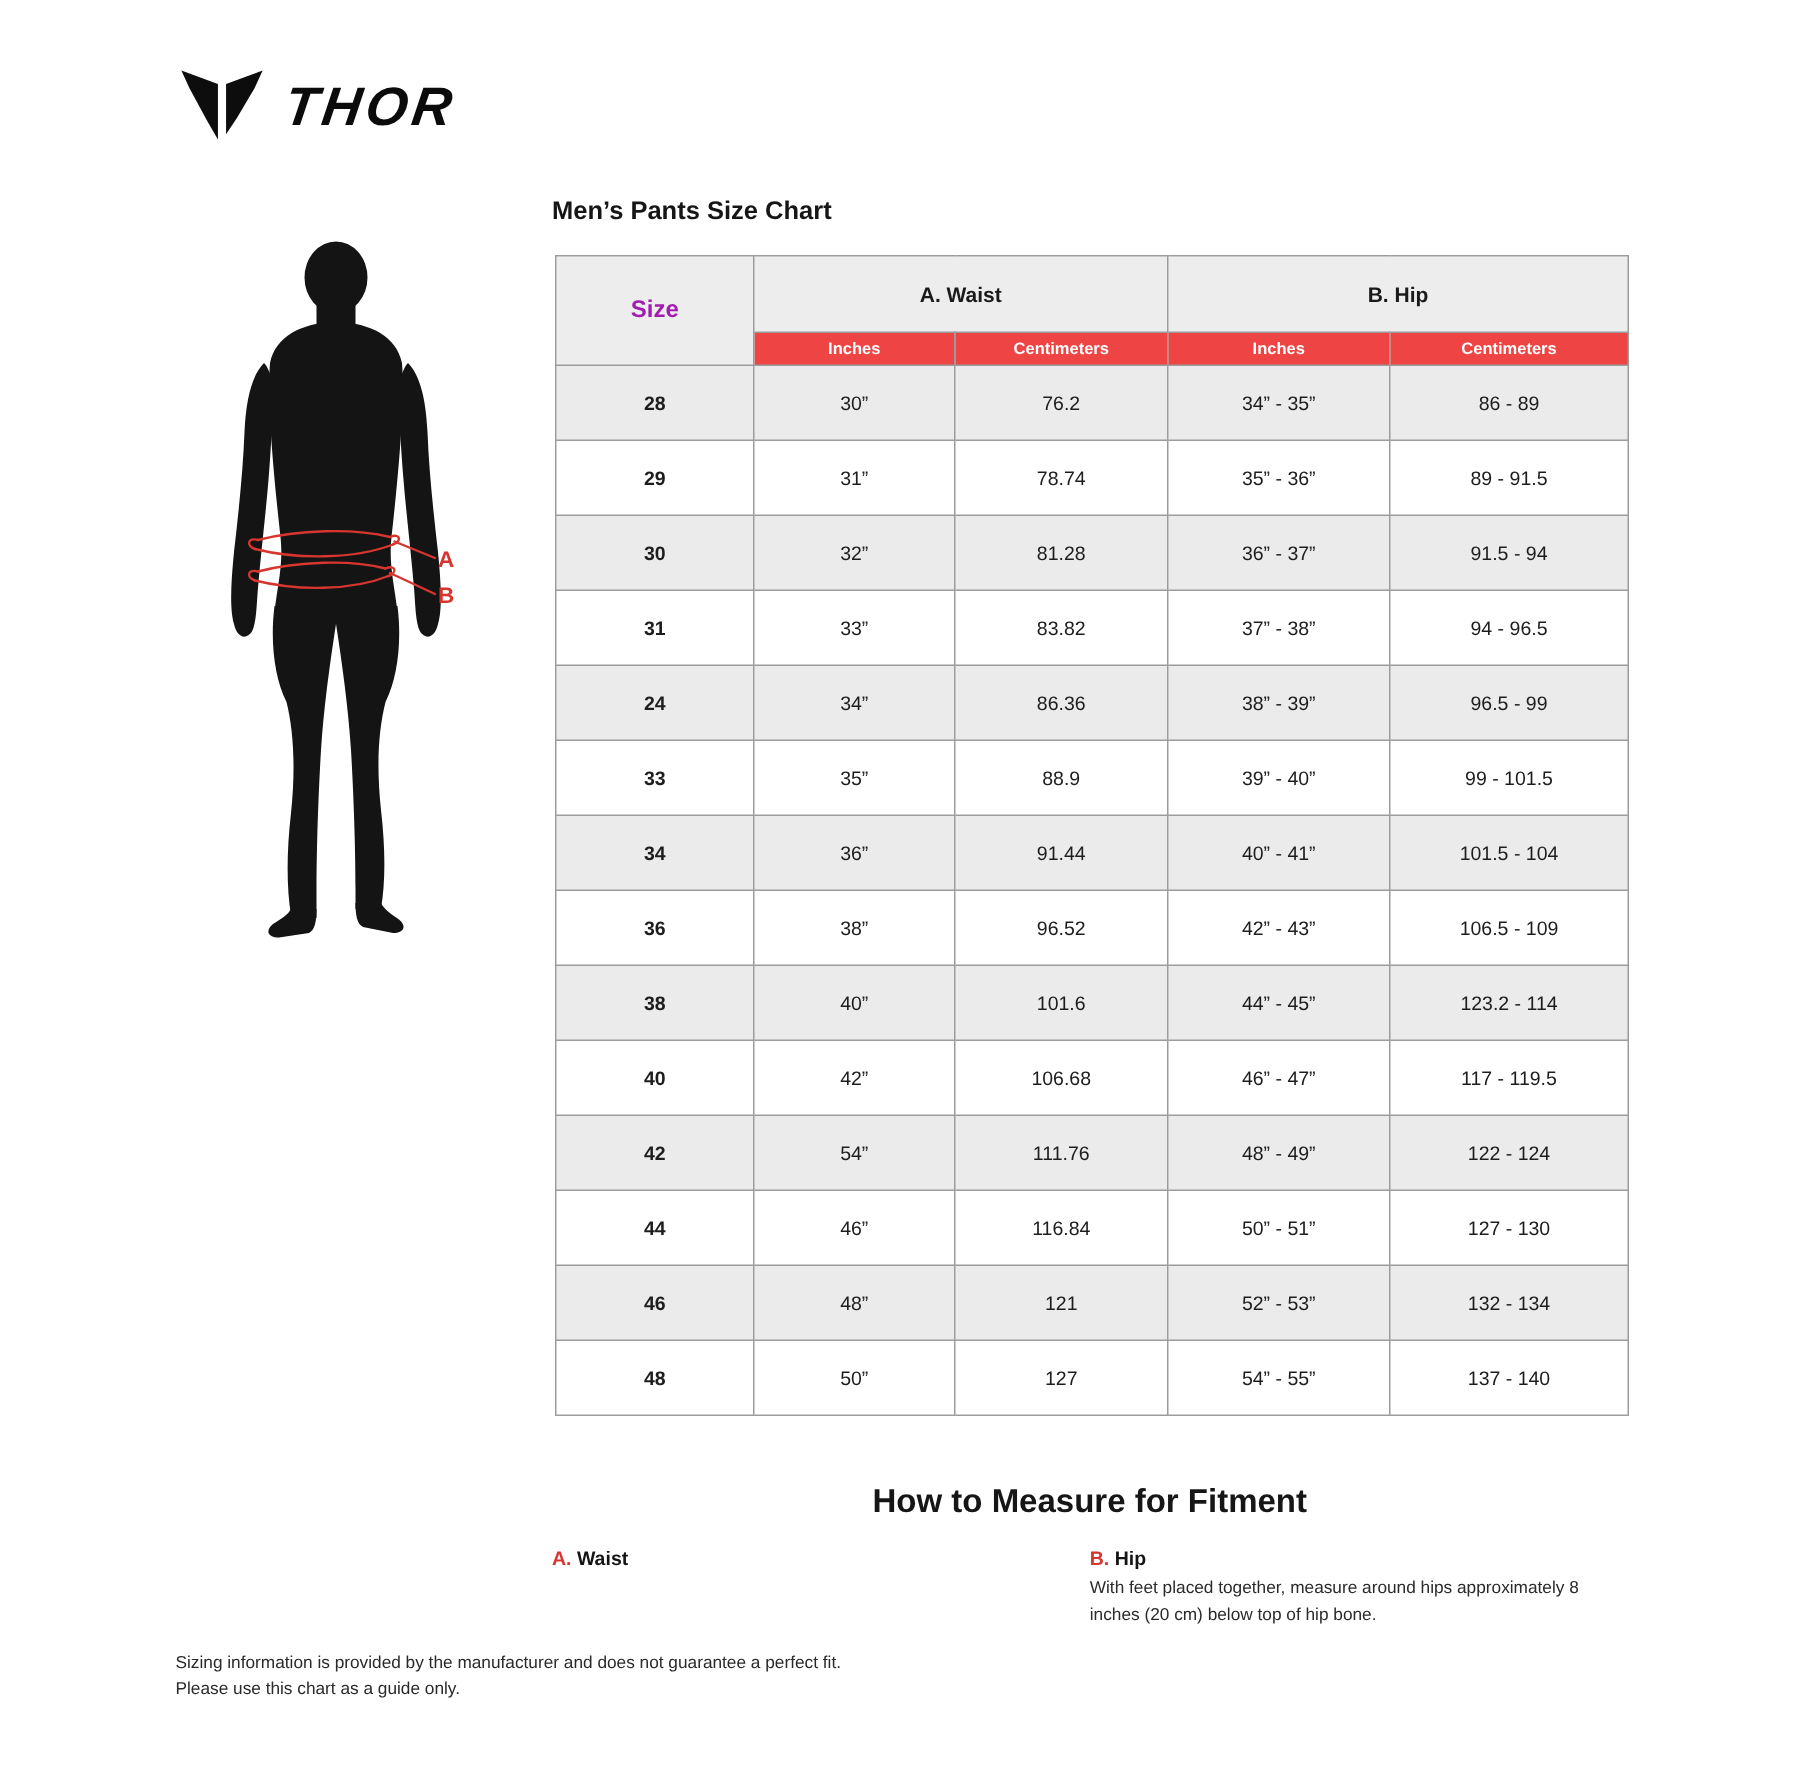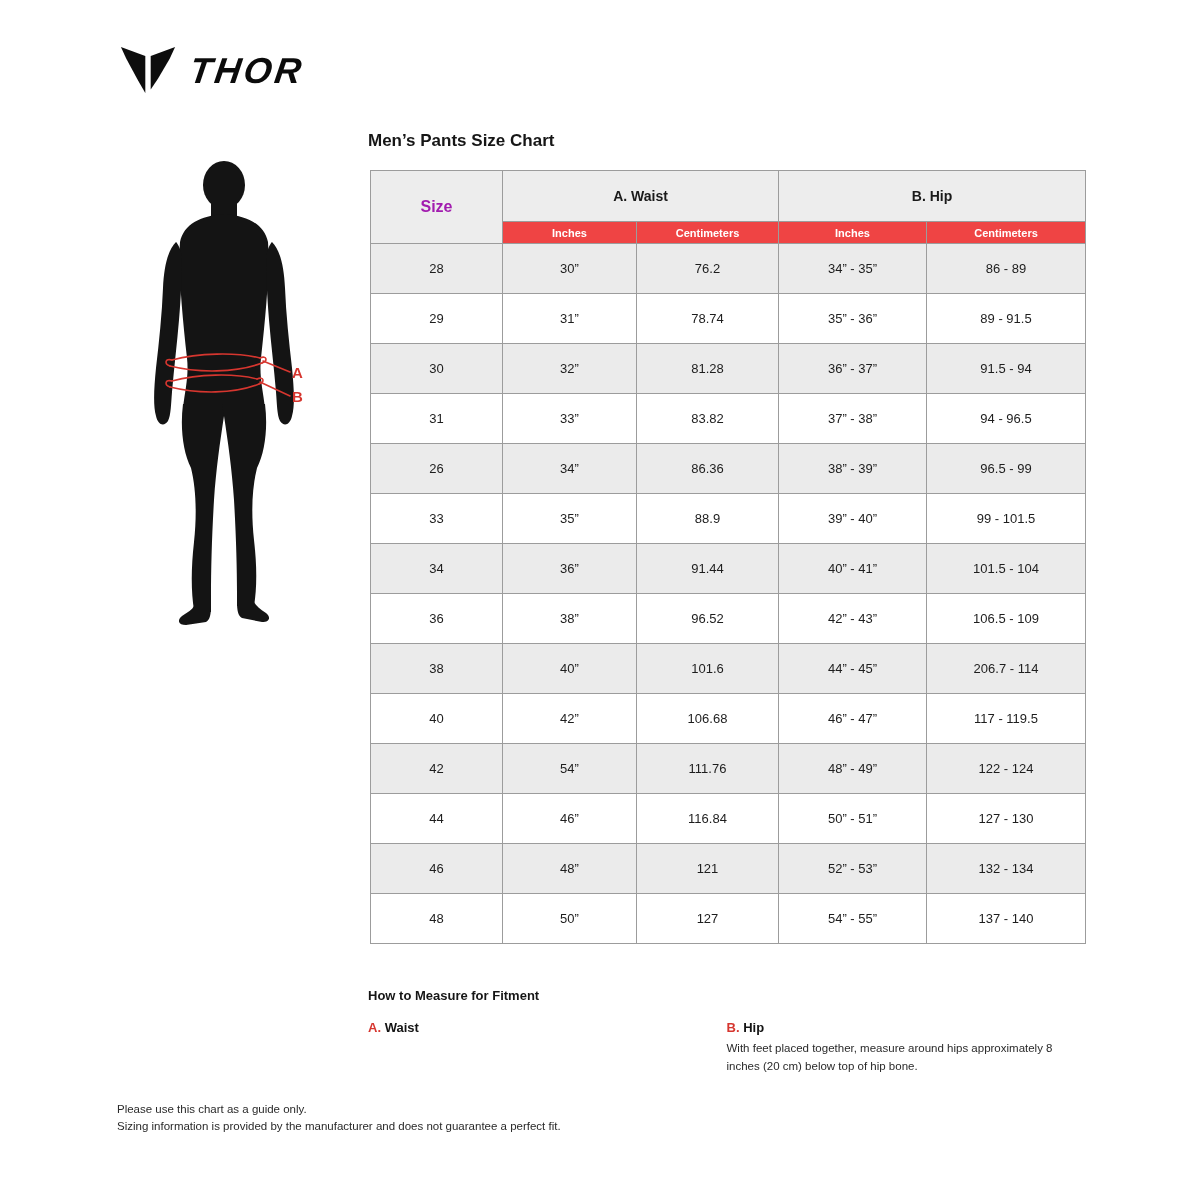--- a/index.html
+++ b/index.html
@@ -17,24 +17,24 @@
   
   table.size-table{position:absolute;left:370px;top:170px;width:715px;
         border-collapse:collapse;table-layout:fixed;}
   .size-table th,.size-table td{border:1px solid #9c9c9c;text-align:center;vertical-align:middle;padding:0;}
   .size-th{background:#ededed;font-size:16px;font-weight:bold;color:#a21caf;}
   .group-th{height:50px;background:#ededed;font-size:14px;font-weight:bold;color:#1a1a1a;}
   .sub-th{height:21px;background:#ef4444;color:#ffffff;font-size:11px;font-weight:bold;
           border-left:2px solid #ffffff;border-right:2px solid #ffffff;border-top:2px solid #ffffff;}
   .size-table tbody td{height:49px;font-size:13px;color:#1d1d1d;background:#ffffff;}
   .size-table tbody tr:nth-child(odd) td{background:#ebebeb;}
-  .size-cell{font-weight:normal;margin-left:40px;}
+  .size-cell{font-weight:bold;margin-left:40px;}
   
   .measure{position:absolute;left:368px;top:988px;width:717px;}
-  .measure h2{margin:0;font-size:13px;font-weight:bold;color:#161616;}
+  .measure h2{margin:0;font-size:22px;font-weight:bold;color:#161616;text-align:center;}
   .cols{display:flex;margin-top:17px;}
   .col{width:377px;}
   .mlabel{font-size:13px;font-weight:bold;color:#141414;}
   .red{color:#d6362f;}
   .col p{margin:5px 0 0 0;font-size:11.5px;line-height:1.55;color:#2a2a2a;max-width:345px;}
   
   .footer{position:absolute;left:117px;top:1101px;font-size:11.5px;line-height:1.5;color:#2a2a2a;}
 </style>
 </head>
 <body>
@@ -125,21 +125,21 @@
       <td>91.5 - 94</td>
     </tr>
         <tr>
       <td class="size-cell">31</td>
       <td>33”</td>
       <td>83.82</td>
       <td>37” - 38”</td>
       <td>94 - 96.5</td>
     </tr>
         <tr>
-      <td class="size-cell">26</td>
+      <td class="size-cell">24</td>
       <td>34”</td>
       <td>86.36</td>
       <td>38” - 39”</td>
       <td>96.5 - 99</td>
     </tr>
         <tr>
       <td class="size-cell">33</td>
       <td>35”</td>
       <td>88.9</td>
       <td>39” - 40”</td>
@@ -157,21 +157,21 @@
       <td>38”</td>
       <td>96.52</td>
       <td>42” - 43”</td>
       <td>106.5 - 109</td>
     </tr>
         <tr>
       <td class="size-cell">38</td>
       <td>40”</td>
       <td>101.6</td>
       <td>44” - 45”</td>
-      <td>206.7 - 114</td>
+      <td>123.2 - 114</td>
     </tr>
         <tr>
       <td class="size-cell">40</td>
       <td>42”</td>
       <td>106.68</td>
       <td>46” - 47”</td>
       <td>117 - 119.5</td>
     </tr>
         <tr>
       <td class="size-cell">42</td>
@@ -217,17 +217,17 @@
         <div class="mlabel">
           <span class="red">B.</span>
           <span>Hip</span>
         </div>
         <p>With feet placed together, measure around hips approximately 8 inches (20 cm) below top of hip bone.</p>
       </div>
     </div>
   </div>
 
   <div class="footer">
+    <div>Sizing information is provided by the manufacturer and does not guarantee a perfect fit.</div>
     <div>Please use this chart as a guide only.</div>
-    <div>Sizing information is provided by the manufacturer and does not guarantee a perfect fit.</div>
   </div>
 
 </div>
 
 </body></html>

